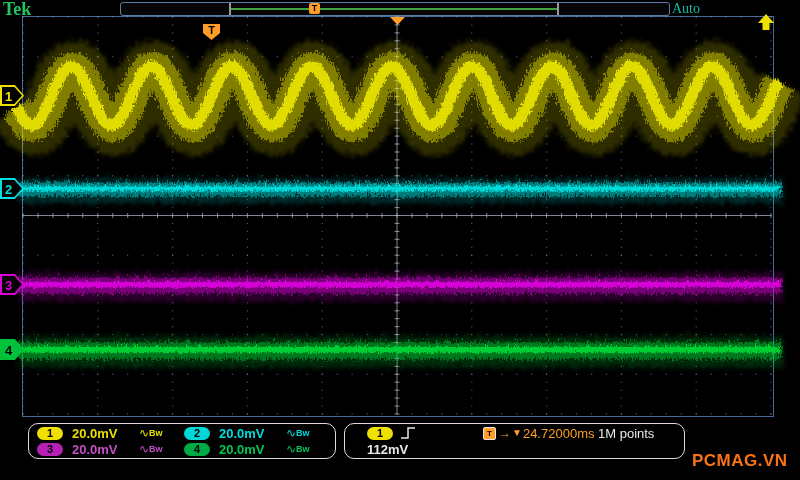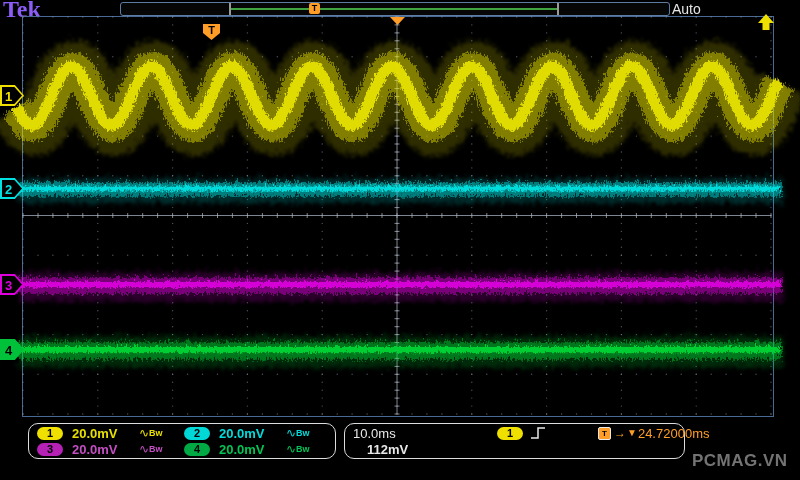--- a/index.html
+++ b/index.html
@@ -1,23 +1,23 @@
 <!DOCTYPE html>
 <html><head>
 <meta charset="utf-8">
 <style>
   html,body{margin:0;padding:0;background:#000;}
   body{width:800px;height:480px;position:relative;overflow:hidden;
        font-family:"Liberation Sans",sans-serif;}
 
   
-  .tek-logo{position:absolute;left:3px;top:0;color:#8b5cf6;font-family:"Liberation Serif",serif;
-            font-weight:bold;font-size:24px;line-height:18px;}
+  .tek-logo{position:absolute;left:3px;top:0;color:#22c55e;font-family:"Liberation Serif",serif;
+            font-weight:bold;font-size:18px;line-height:18px;}
   .acq-status{position:absolute;left:38px;top:1px;color:#e8e8e8;font-size:14px;line-height:16px;margin-top:48px;}
-  .trig-mode{position:absolute;left:672px;top:1px;color:#e5e5e5;font-size:14px;line-height:16px;}
+  .trig-mode{position:absolute;left:672px;top:1px;color:#14b8a6;font-size:14px;line-height:16px;font-family:Liberation Serif, serif;}
 
   .record-bar{position:absolute;left:120px;top:2px;width:548px;height:12px;background:#060606;
               border:1px solid #5d7ca3;border-radius:3px;}
   .record-line{position:absolute;left:110px;top:5px;width:327px;height:2px;background:#3fa33f;}
   .rb-bracket{position:absolute;top:0;width:2px;height:12px;background:#9a9a9a;}
   .rb-bracket.left{left:108px;}
   .rb-bracket.right{left:436px;}
   .rb-tmark{position:absolute;left:188px;top:0px;width:11px;height:11px;background:#ff9d27;
             border-radius:2px;color:#000;font-size:9px;font-weight:bold;text-align:center;line-height:11px;}
 
@@ -65,21 +65,21 @@
   .trigsrc{display:flex;align-items:center;gap:7px;padding-left:14px;}
   .trigsrc .oval{--ov:#f0e000;}
   .tpos{display:flex;align-items:center;gap:1px;color:#ff9d27;font-size:13px;}
   .tbox{display:inline-block;width:11px;height:11px;background:#ff9d27;border:1px solid #e8e8e8;
         border-radius:2px;color:#000;font-size:8px;font-weight:bold;text-align:center;line-height:11px;
         margin-right:2px;}
   .tarrow{font-size:12px;line-height:12px;}
   .tdown{font-size:10px;line-height:12px;}
   .tlevel{padding-left:14px;font-weight:bold;}
 
-  .watermark{position:absolute;left:692px;top:451px;color:#737373;font-size:17px;font-weight:bold;
+  .watermark{position:absolute;left:692px;top:451px;color:#f97316;font-size:17px;font-weight:bold;
              letter-spacing:0.5px;}
 </style>
 </head>
 <body>
 
 <span class="tek-logo">Tek</span>
 <span class="acq-status">Run</span>
 
 <div class="record-bar">
   <div class="rb-bracket left"></div>
@@ -1400,29 +1400,29 @@
     <span class="coup"><span class="sine">∿</span><span class="bw">Bw</span></span>
   </div>
   <div class="chcell c4">
     <span class="oval">4</span>
     <span class="scale">20.0mV</span>
     <span class="coup"><span class="sine">∿</span><span class="bw">Bw</span></span>
   </div>
 </div>
 
 <div class="midbox">
-  <span class="wht">10.0ms</span>
   <span class="trigsrc">
     <span class="oval c1">1</span>
     <svg width="16" height="14" viewBox="0 0 16 14">
       <path d="M1,12 H8 V2 H15" stroke="#e8e8e8" stroke-width="1.5" fill="none"></path>
     </svg>
   </span>
   <span class="tpos">
     <span class="tbox">T</span>
     <span class="tarrow">→</span>
     <span class="tdown">▼</span>
     <span class="tval">24.72000ms</span>
   </span>
+  <span class="wht">1M points</span>
   <span class="wht tlevel">112mV</span>
 </div>
 
 <span class="watermark">PCMAG.VN</span>
 
 </body></html>

